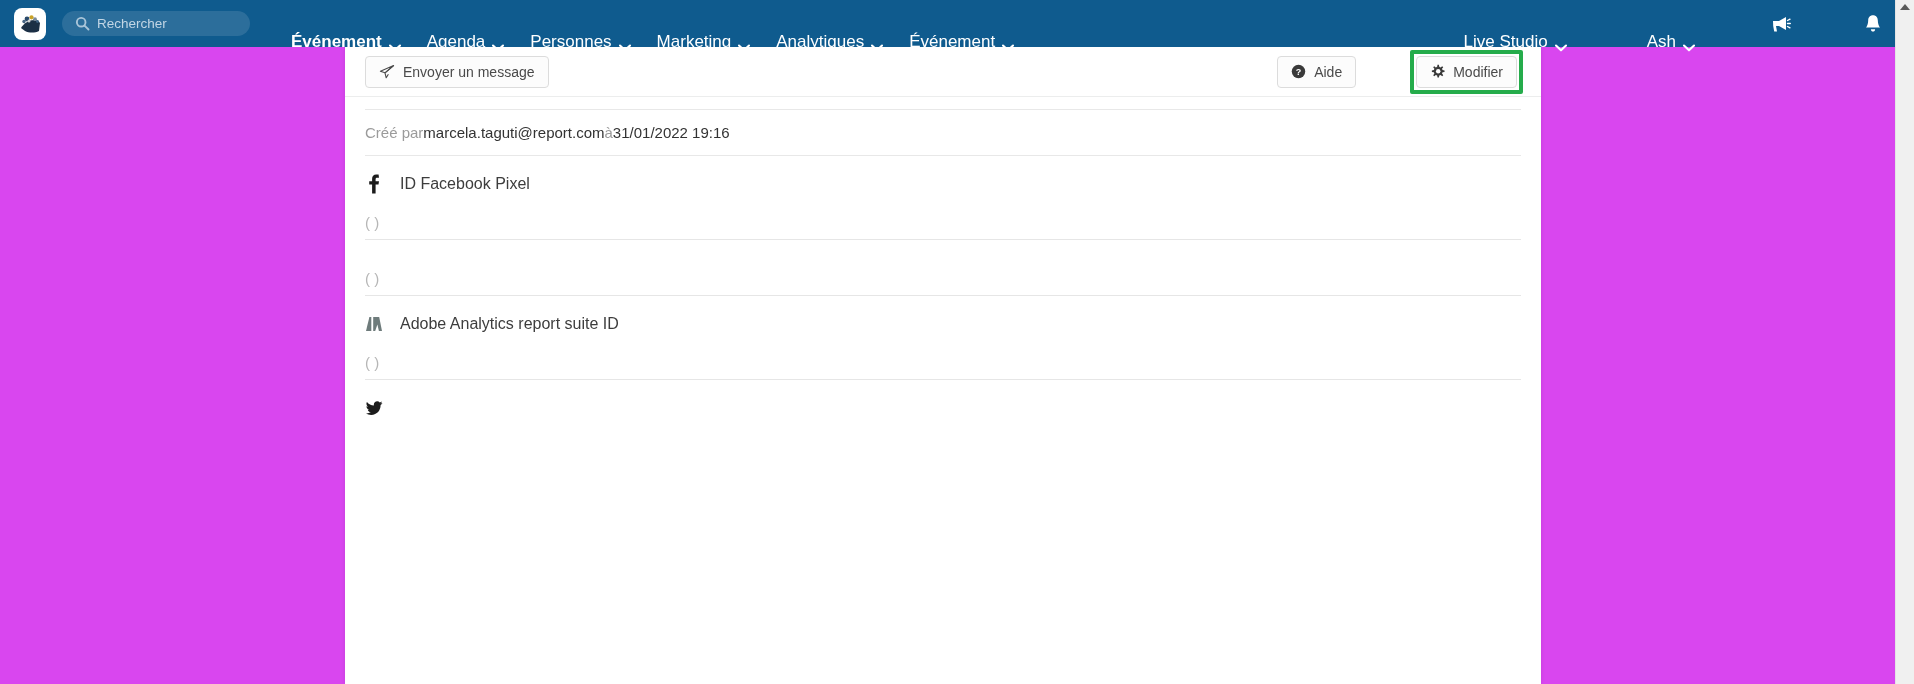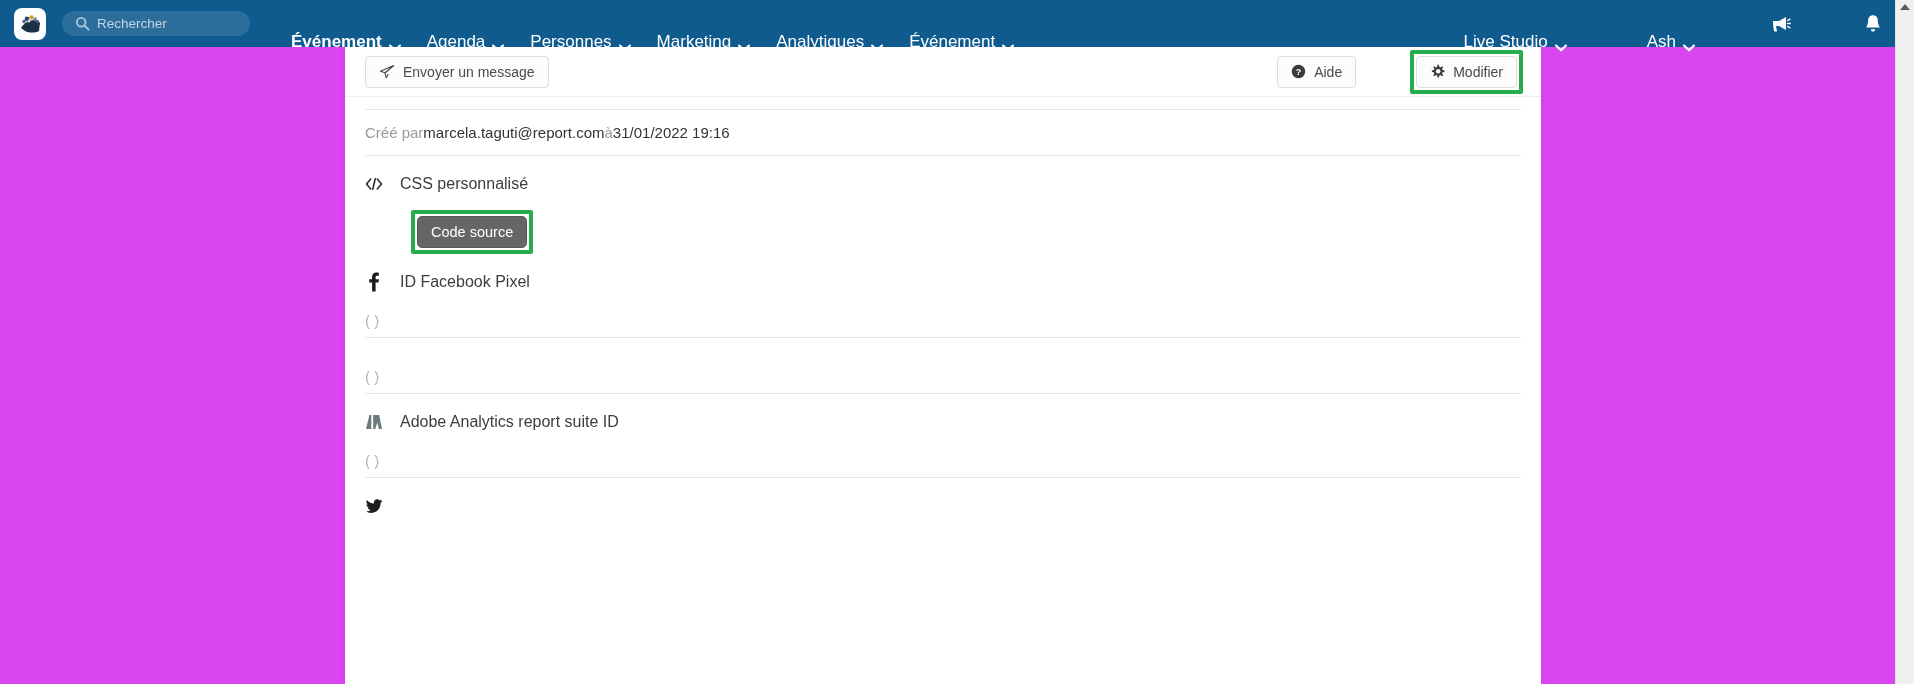--- a/index.html
+++ b/index.html
@@ -301,37 +301,20 @@
 
       <div class="meta-row">
         <span class="meta-muted">Créé par</span>
         <span class="meta-strong">marcela.taguti@report.com</span>
         <span class="meta-muted">à</span>
         <span class="meta-strong">31/01/2022 19:16</span>
       </div>
 
       <div class="divider"></div>
 
-      <div class="field-block">
-        <div class="field-label">
-          <span class="field-icon">
-            <svg width="20" height="14" viewBox="0 0 20 14">
-              <path d="M6.4 1.4 L1.6 7 L6.4 12.6" fill="none" stroke="#2b2b2b" stroke-width="1.7" stroke-linecap="round" stroke-linejoin="round"></path>
-              <path d="M13.6 1.4 L18.4 7 L13.6 12.6" fill="none" stroke="#2b2b2b" stroke-width="1.7" stroke-linecap="round" stroke-linejoin="round"></path>
-              <path d="M11.4 1.2 L8.6 12.8" fill="none" stroke="#2b2b2b" stroke-width="1.7" stroke-linecap="round"></path>
-            </svg>
-          </span>
-          <span>CSS personnalisé</span>
-        </div>
-        <div class="source-btn-wrap">
-          <span class="hl-green">
-            <button class="source-btn">Code source</button>
-          </span>
-        </div>
-      </div>
 
       <div class="field-block">
         <div class="field-label">
           <span class="field-icon">
             <svg width="12" height="20" viewBox="0 0 12 20">
               <path d="M10.6 0.6 L8.2 0.6 C5.6 0.6 4.1 2.2 4.1 4.9 L4.1 7.2 L1.2 7.2 L1.2 10.5 L4.1 10.5 L4.1 19.4 L7.6 19.4 L7.6 10.5 L10.5 10.5 L11 7.2 L7.6 7.2 L7.6 5.4 C7.6 4.4 7.9 3.8 9.2 3.8 L11 3.8 Z" fill="#1c1c1c"></path>
             </svg>
           </span>
           <span>ID Facebook Pixel</span>
         </div>

